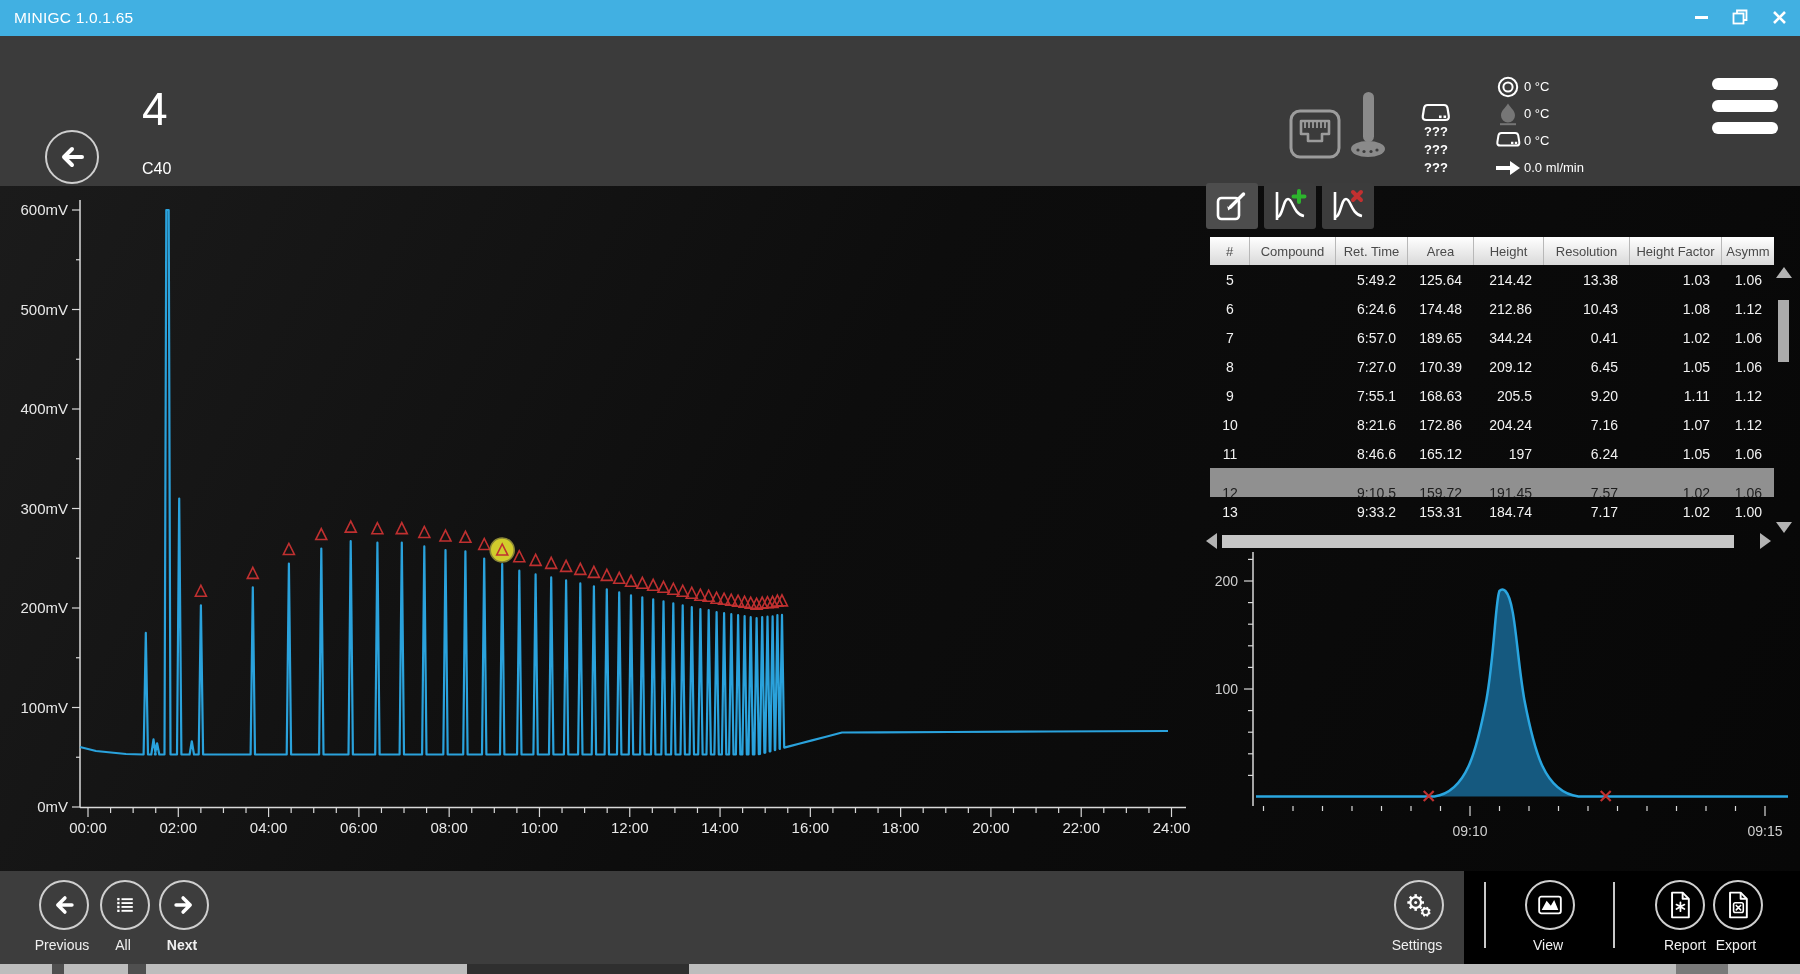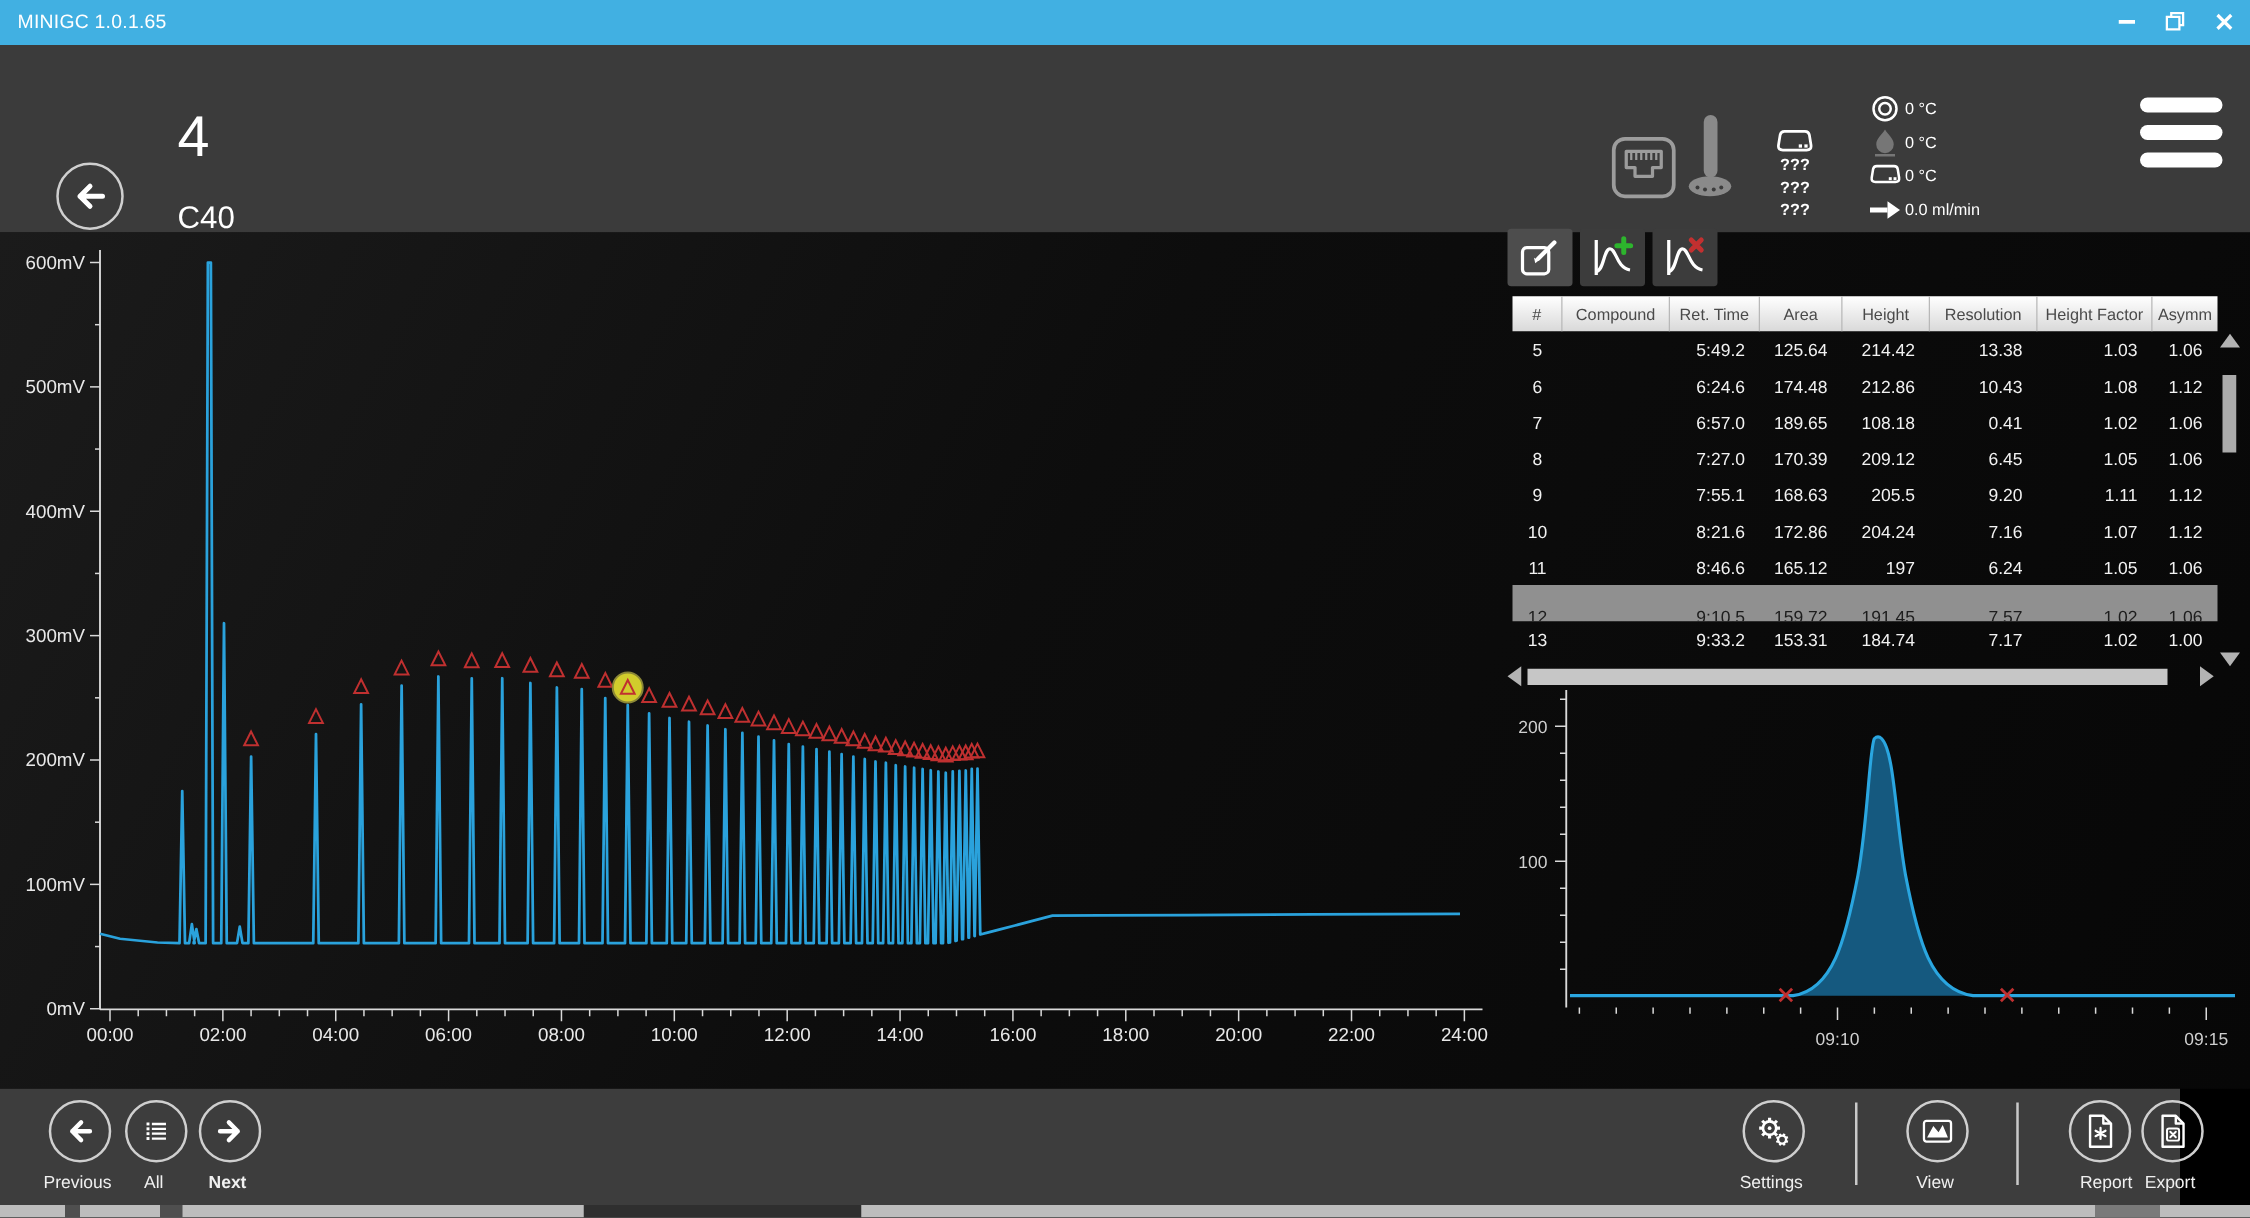--- a/index.html
+++ b/index.html
@@ -7,21 +7,21 @@
        font-family:"Liberation Sans","DejaVu Sans",sans-serif;-webkit-font-smoothing:antialiased;}
   .abs{position:absolute;}
   
   .titlebar{position:absolute;left:0;top:0;width:1800px;height:36px;background:#41b0e2;color:#fff;}
   .titlebar .apptitle{position:absolute;left:14px;top:0;line-height:36px;font-size:15.5px;letter-spacing:.2px;}
   .winbtn{position:absolute;top:6px;width:26px;height:22px;display:flex;align-items:center;justify-content:center;cursor:default;}
   
   .header{position:absolute;left:0;top:36px;width:1800px;height:150px;background:#3b3b3b;color:#fff;}
   .circlebtn{border:2px solid #cfcfcf;border-radius:50%;display:flex;align-items:center;justify-content:center;background:transparent;}
   .runnum{position:absolute;left:142px;top:46px;font-size:46px;font-weight:300;color:#fff;}
-  .runname{position:absolute;left:142px;top:124px;font-size:25px;color:#fff;}
+  .runname{position:absolute;left:142px;top:124px;font-size:16px;color:#fff;}
   .rundate{position:absolute;left:142px;top:154px;font-size:20px;color:#fff;}
   .unk{width:34px;text-align:center;font-size:13px;font-weight:bold;color:#fff;position:absolute;left:1419px;}
   .statusrow{display:flex;align-items:center;height:27px;}
   .statusrow .sicon{width:32px;display:flex;justify-content:center;}
   .statusrow .sval{margin-left:0;font-size:13px;color:#fff;white-space:pre;}
   .hbar{position:absolute;left:1712px;width:66px;height:12px;border-radius:6px;background:#fff;}
   
   .content{position:absolute;left:0;top:186px;width:1800px;height:685px;
            background:linear-gradient(118deg,#1b1b1b 0%,#0d0d0d 45%,#070707 100%);}
   #charts{position:absolute;left:0;top:0;}
@@ -39,21 +39,21 @@
   .td.c1{justify-content:flex-start;padding-left:8px;}
   .trow.selected .td{color:#1d1d1d;margin-top:20px;}
   
   .tri{width:0;height:0;position:absolute;}
   .tri-up{border-left:8px solid transparent;border-right:8px solid transparent;border-bottom:11px solid #b3b3b3;}
   .tri-down{border-left:8px solid transparent;border-right:8px solid transparent;border-top:11px solid #b3b3b3;}
   .tri-left{border-top:8px solid transparent;border-bottom:8px solid transparent;border-right:11px solid #b3b3b3;}
   .tri-right{border-top:8px solid transparent;border-bottom:8px solid transparent;border-left:11px solid #b3b3b3;}
   .thumb{position:absolute;background:#c2c2c2;}
   
-  .bottombar{position:absolute;left:0;top:871px;width:1744px;height:93px;background:#3d3d3d;}
+  .bottombar{position:absolute;left:0;top:871px;width:1464px;height:93px;background:#3d3d3d;}
   .navcircle{position:absolute;width:46px;height:46px;top:9px;}
   .navlabel{position:absolute;top:66px;font-size:14px;color:#f0f0f0;text-align:center;width:90px;}
   .vsep{position:absolute;top:11px;width:2px;height:66px;background:#c9c9c9;}
   
   .taskbar{position:absolute;left:0;top:964px;width:1800px;height:10px;background:#bdbdbd;}
   .tseg{position:absolute;top:0;height:10px;}
 </style>
 </head>
 <body>
 
@@ -392,21 +392,21 @@
           <div class="td c4">212.86</div>
           <div class="td c5">10.43</div>
           <div class="td c6">1.08</div>
           <div class="td c7">1.12</div>
         </div>
         <div class="trow" style="grid-template-columns: 40px 86px 72px 66px 70px 86px 92px 52px;">
           <div class="td c0">7</div>
           <div class="td c1"></div>
           <div class="td c2">6:57.0</div>
           <div class="td c3">189.65</div>
-          <div class="td c4">108.18</div>
+          <div class="td c4">344.24</div>
           <div class="td c5">0.41</div>
           <div class="td c6">1.02</div>
           <div class="td c7">1.06</div>
         </div>
         <div class="trow" style="grid-template-columns: 40px 86px 72px 66px 70px 86px 92px 52px;">
           <div class="td c0">8</div>
           <div class="td c1"></div>
           <div class="td c2">7:27.0</div>
           <div class="td c3">170.39</div>
           <div class="td c4">209.12</div>

